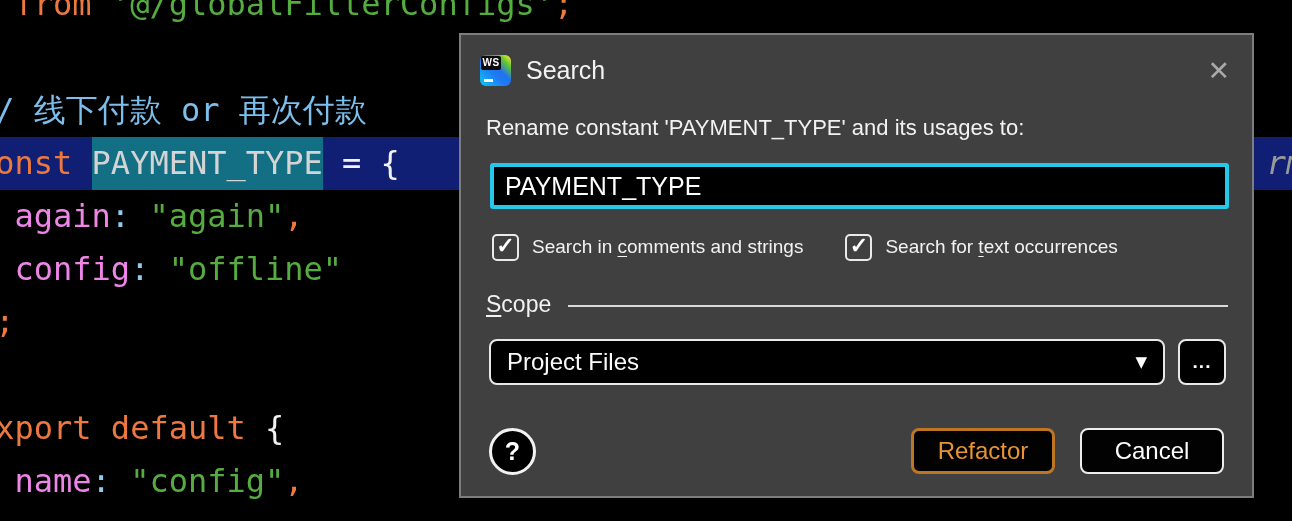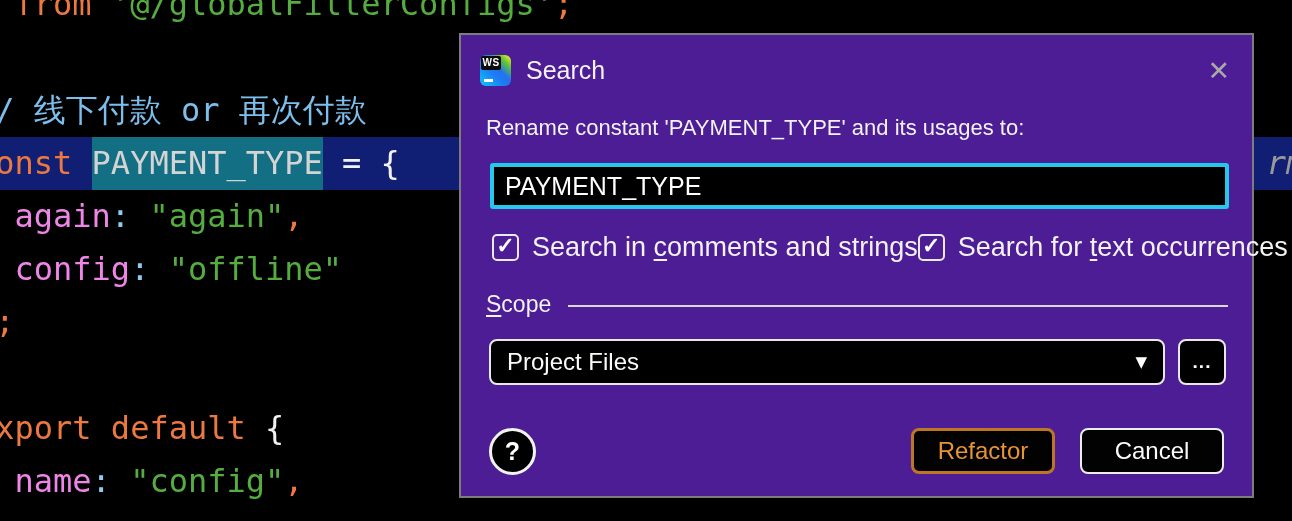--- a/index.html
+++ b/index.html
@@ -21,21 +21,21 @@
   .tk-cm   { color:var(--cm); }
   .tk-prop { color:var(--prop); }
   .tk-col  { color:var(--col); }
   .tk-pln  { color:var(--pln); }
   .tk-sel  { background:var(--selbg); color:var(--selfg); display:inline-block; height:53px; }
   .tk-ital { color:var(--ital); font-style:italic; }
 
   
   .dialog {
     position:absolute; left:459px; top:33px; width:795px; height:465px;
-    background:#4c1d95; border:2px solid #7d7d7d; color:#efefef;
+    background:#404040; border:2px solid #7d7d7d; color:#efefef;
   }
   .dlg-header { position:absolute; top:12px; left:19px; right:22px; height:46px;
     display:flex; align-items:center; }
   .ws-icon { width:31px; height:31px; border-radius:6px; position:relative; flex:0 0 auto;
     background:linear-gradient(45deg,#0acaf5 0%,#1e7bf5 42%,#2173ee 58%,#64c82e 80%,#f2e53c 96%); }
   .ws-badge { position:absolute; top:1px; left:1px; width:20px; height:14px; background:#0b0b0b;
     border-radius:2px; color:#fff; font-weight:bold; font-size:10px; line-height:14px; text-align:center;
     letter-spacing:0.5px; }
   .ws-underscore { position:absolute; left:4px; bottom:4px; width:9px; height:3px; background:#fff; }
   .dlg-title { font-size:25px; color:#f2f2f2; margin-left:15px; flex:1 1 auto; }
@@ -50,21 +50,21 @@
     color:#fff; font-size:25px; padding:0 11px;
     font-family:"Liberation Sans", sans-serif; outline:none;
   }
 
   .cb-row { position:absolute; top:196px; left:31px; right:24px; height:32px;
     display:flex; align-items:center; }
   .checkbox { display:flex; align-items:center; cursor:pointer; }
   .cb-box { width:27px; height:27px; border:2.5px solid #eaeaea; border-radius:5px;
     display:flex; align-items:center; justify-content:center; flex:0 0 auto; }
   .cb-check { color:#fff; font-size:22px; font-weight:bold; line-height:22px; position:relative; top:-1px; }
-  .cb-label { font-size:27px; color:#f2f2f2; margin-left:13px; white-space:pre; }
+  .cb-label { font-size:19px; color:#f2f2f2; margin-left:13px; white-space:pre; }
   .cb-gap { width:42px; }
   .mn { text-decoration:underline; text-underline-offset:3px; }
 
   .scope-header { position:absolute; top:256px; left:25px; right:24px;
     display:flex; align-items:center;text-align:center; }
   .scope-label { font-size:23px; color:#f2f2f2; }
   .scope-rule { flex:1 1 auto; height:2px; background:#d9d9d9; margin-left:17px; margin-top:2px; }
 
   .scope-row { position:absolute; top:300px; left:28px; right:26px; height:54px;
     display:flex; align-items:center; }

